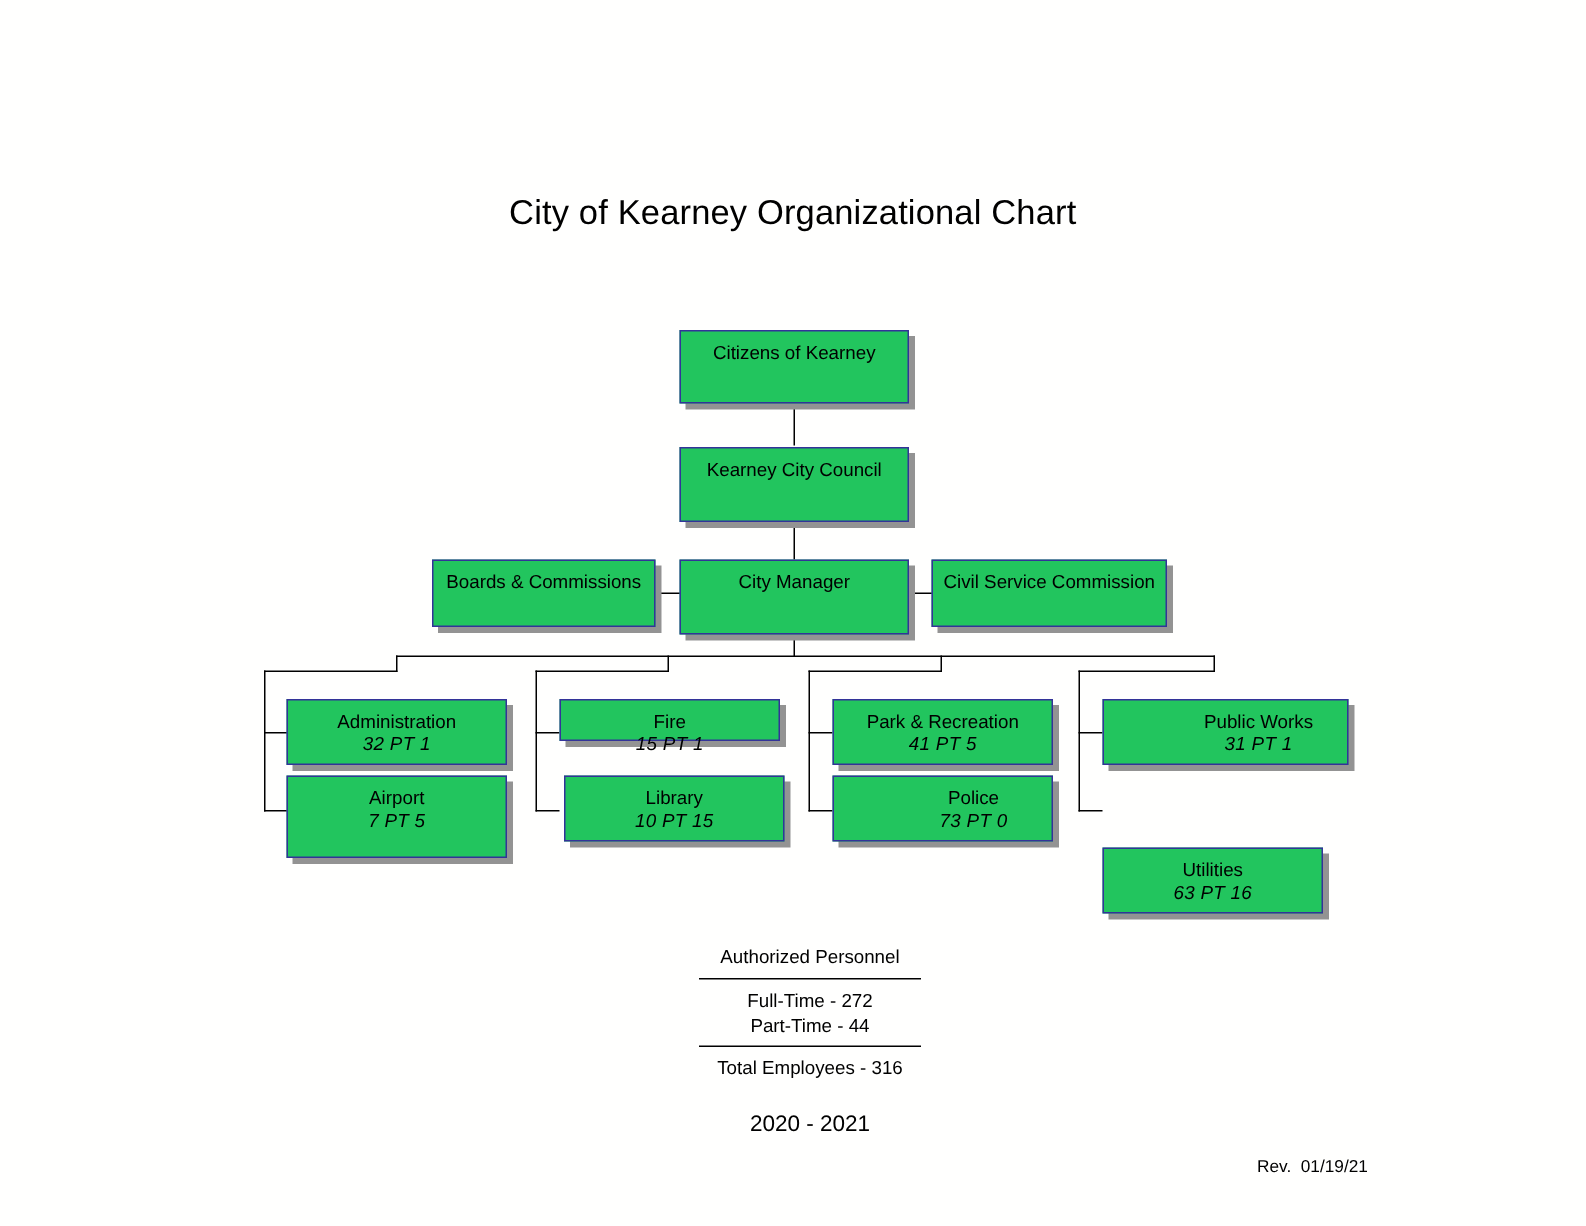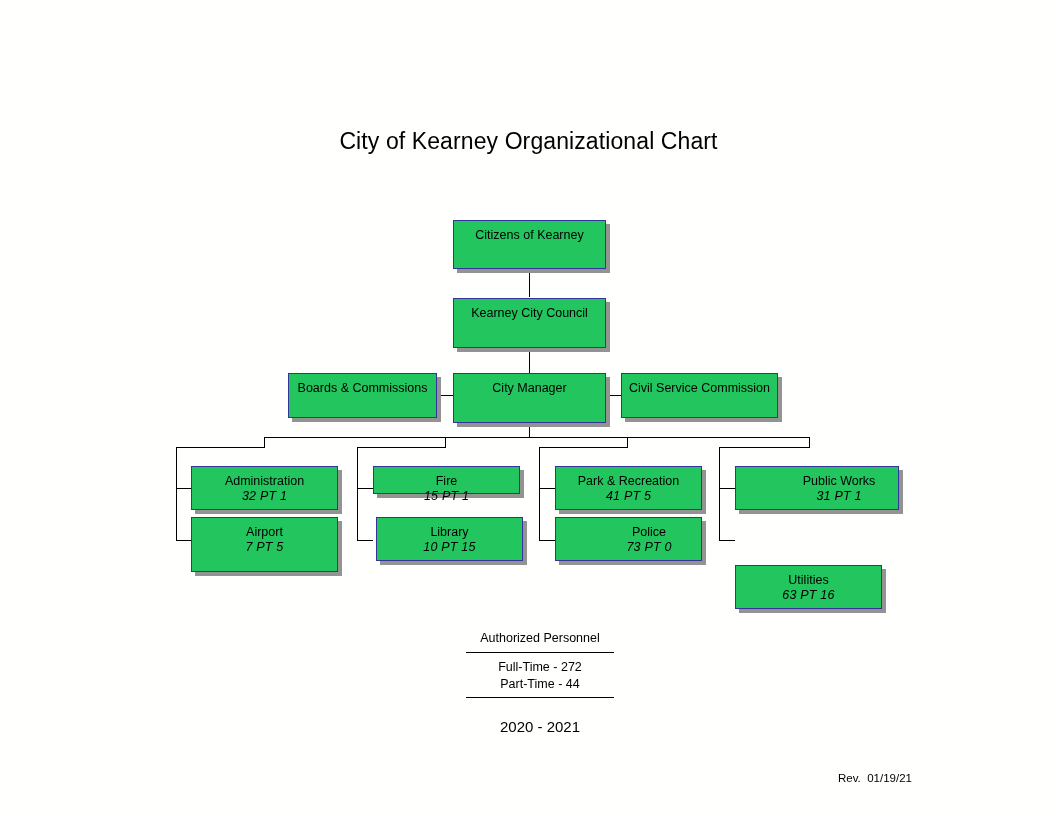--- a/index.html
+++ b/index.html
@@ -194,18 +194,19 @@
     <span class="line1">Utilities</span>
     <span class="line2">63  PT 16</span>
   </div>
 
   <div id="legend">
     <div id="legend-head" class="legend-line">Authorized Personnel</div>
     <div class="rule"></div>
     <div id="legend-ft" class="legend-line">Full-Time - 272</div>
     <div class="legend-line">Part-Time - 44</div>
     <div class="rule"></div>
+    <div id="legend-total" class="legend-line">Total Employees - 316</div>
     <div id="legend-year" class="legend-line">2020 - 2021</div>
   </div>
 
   <div id="revision">Rev.  01/19/21</div>
 
 </div>
 
 </body></html>

